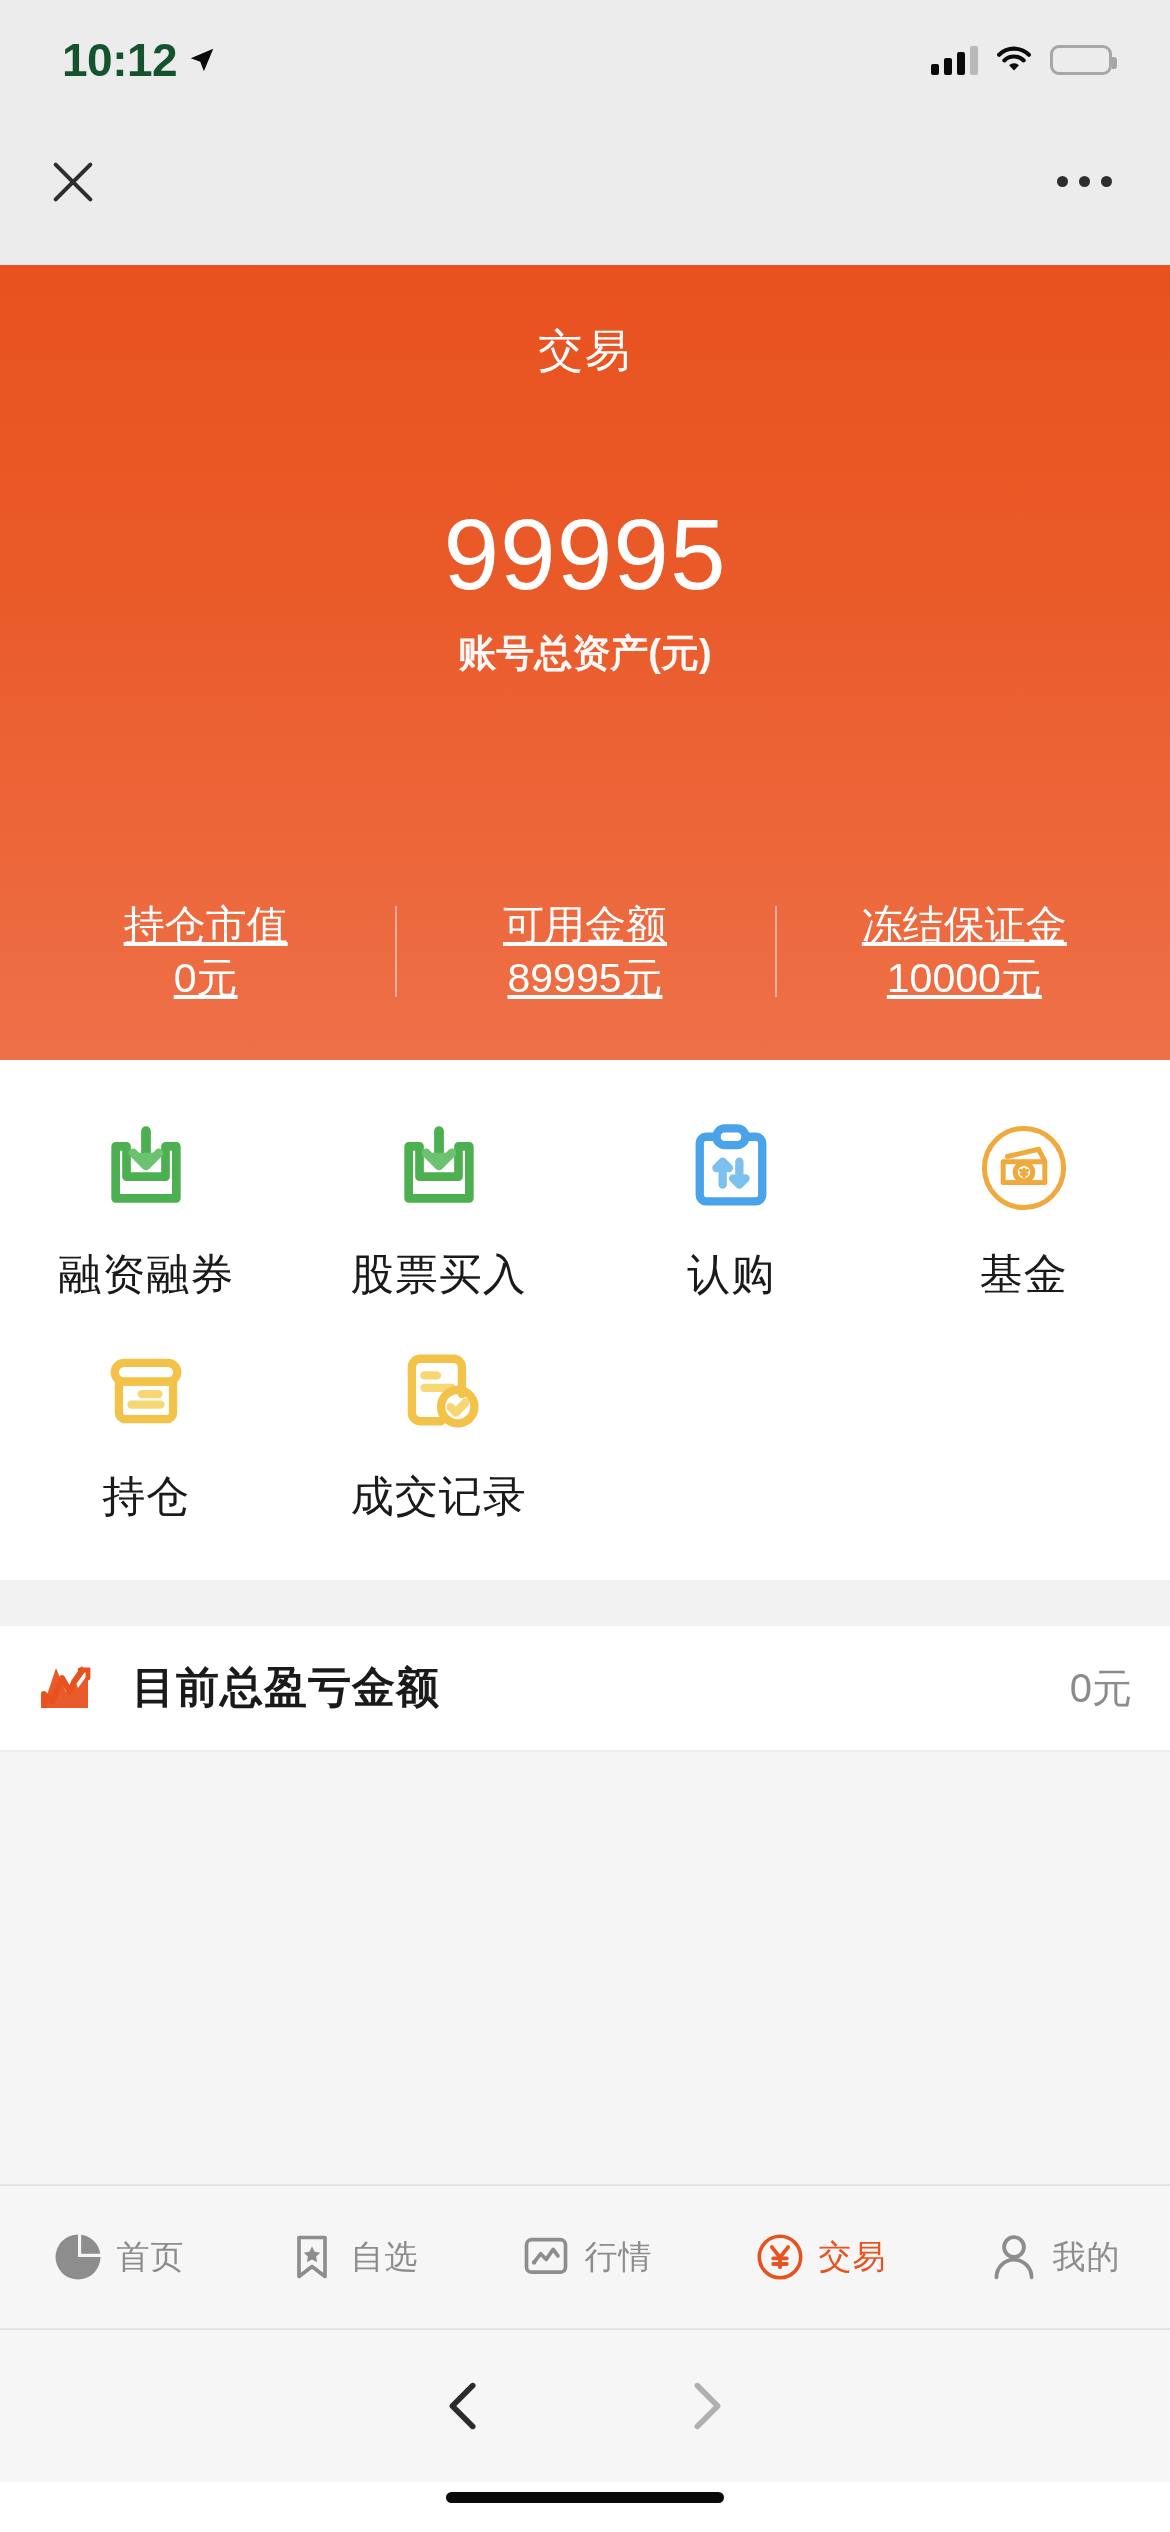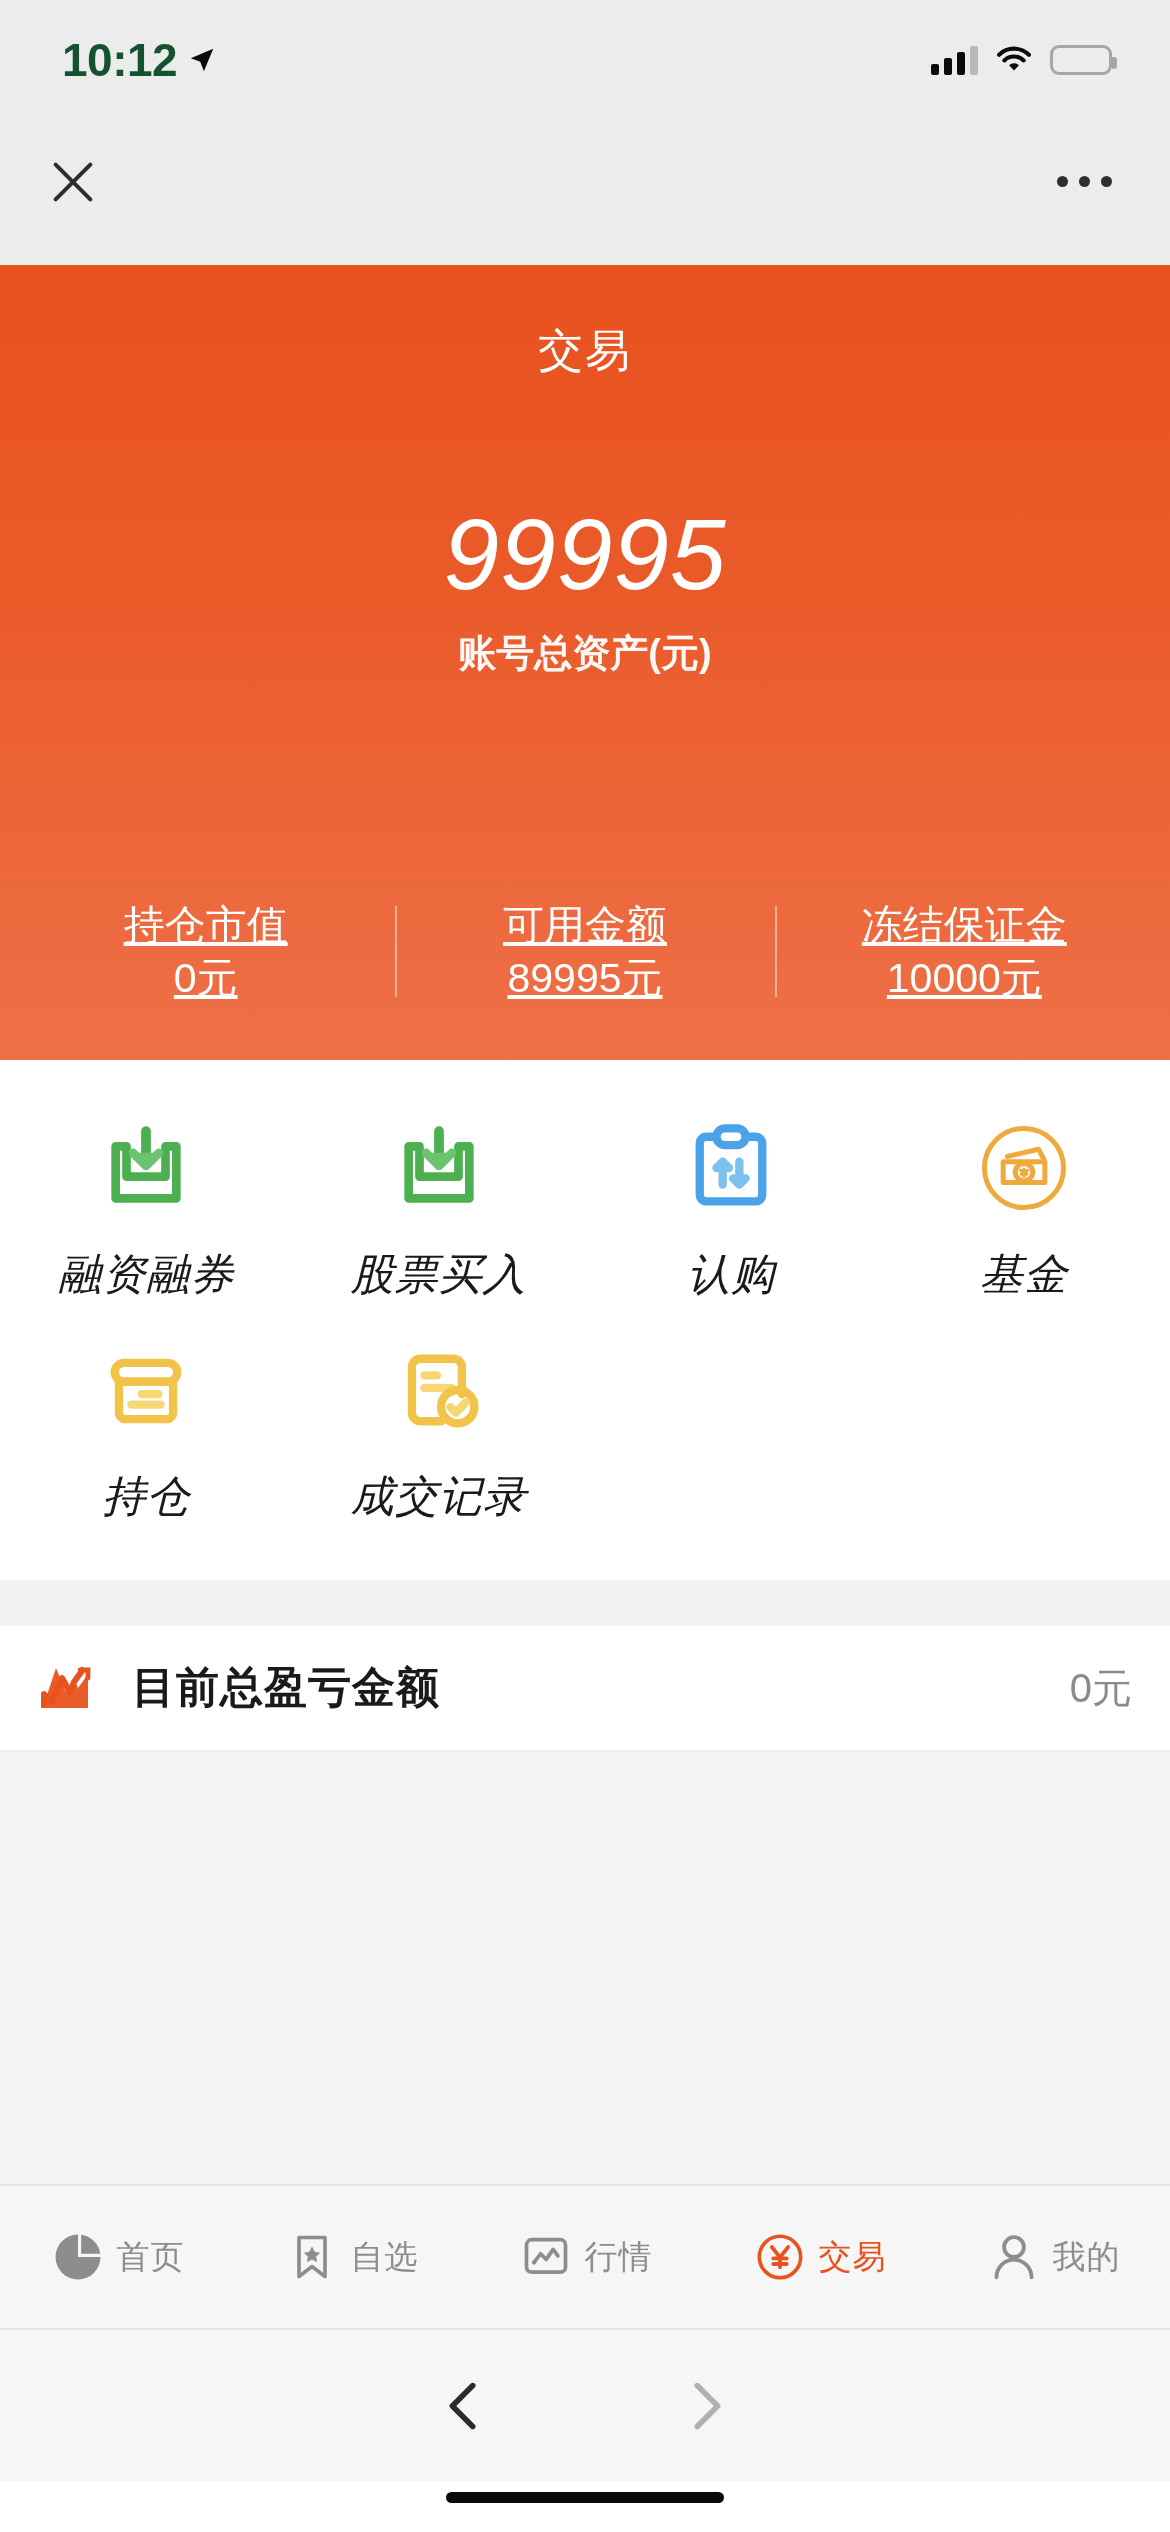--- a/index.html
+++ b/index.html
@@ -43,35 +43,35 @@
   .dots { display:flex; gap:11px; }
   .dots span { width:11px; height:11px; border-radius:50%; background:#2e2e2e; }
 
   
   .hero {
     flex:0 0 auto; height:795px;
     background:linear-gradient(180deg,#e8521f 0%,#ea5a29 40%,#ee7048 100%);
     display:flex; flex-direction:column; color:#fff; position:relative;
   }
   .hero-title { text-align:center; font-size:45px; margin-top:56px; letter-spacing:2px; font-weight:400; }
-  .hero-amount { text-align:center; font-size:100px; font-weight:300; margin-top:123px; letter-spacing:1px; line-height:1;font-style:italic; }
+  .hero-amount { text-align:center; font-size:100px; font-weight:300; margin-top:123px; letter-spacing:1px; line-height:1; }
   .hero-sub { text-align:center; font-size:38px; margin-top:24px; font-weight:700; opacity:.97; }
 
   .stats { display:flex; margin-top:auto; margin-bottom:56px; padding:0 16px;text-decoration:underline; }
   .stat { flex:1; text-align:center; position:relative; padding:0 10px; }
   .stat + .stat::before {
     content:""; position:absolute; left:0; top:7px; bottom:7px; width:2px; background:rgba(255,255,255,.45);
   }
   .stat .lbl { font-size:41px; line-height:1.28; font-weight:400; }
   .stat .val { font-size:41px; line-height:1.28; font-weight:400; }
 
   
   .grid-card { background:#fff; padding:36px 0 40px 0; flex:0 0 auto; }
   .grid-row { display:flex; }
-  .cell { width:25%; display:flex; flex-direction:column; align-items:center; padding:18px 0 14px 0;font-style:italic; }
+  .cell { width:25%; display:flex; flex-direction:column; align-items:center; padding:18px 0 14px 0; }
   .cell .glyph { width:108px; height:108px; display:flex; align-items:center; justify-content:center; }
   .cell .caption { margin-top:24px; font-size:43px; color:#1a1a1a; letter-spacing:1px; }
 
   .spacer { height:46px; background:#f2f2f2; flex:0 0 auto; }
 
   
   .pnl {
     background:#fff; flex:0 0 auto; height:126px;
     display:flex; align-items:center; padding:0 38px 0 34px;
     border-bottom:2px solid #efefef;

